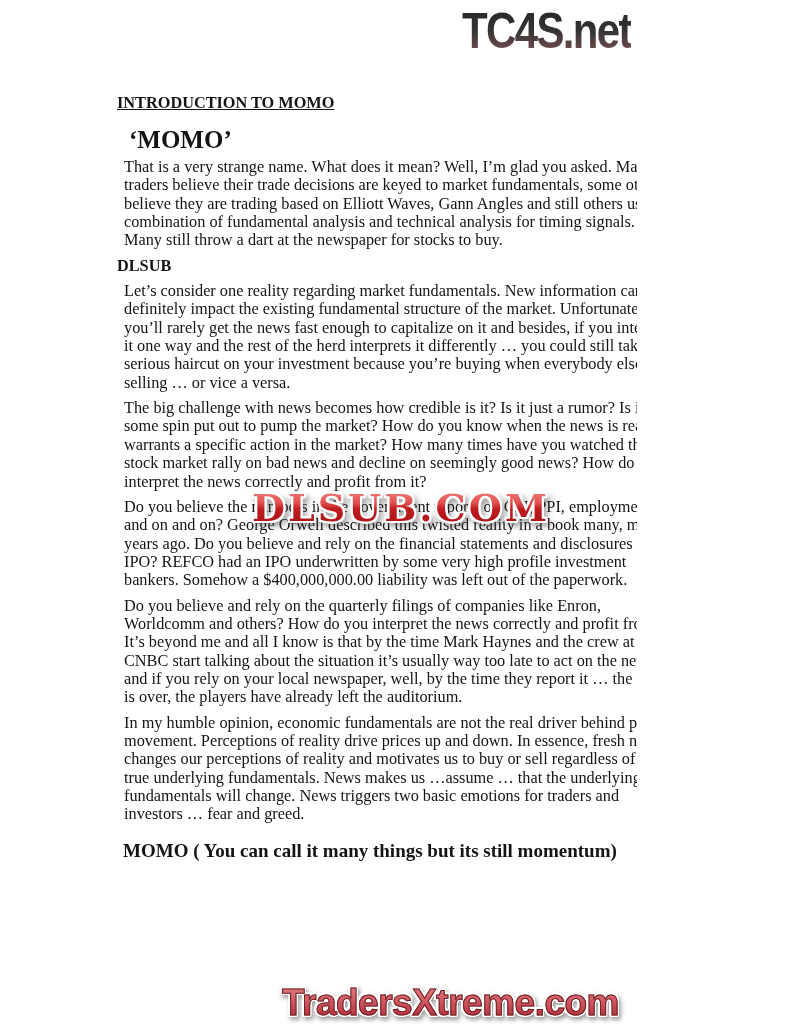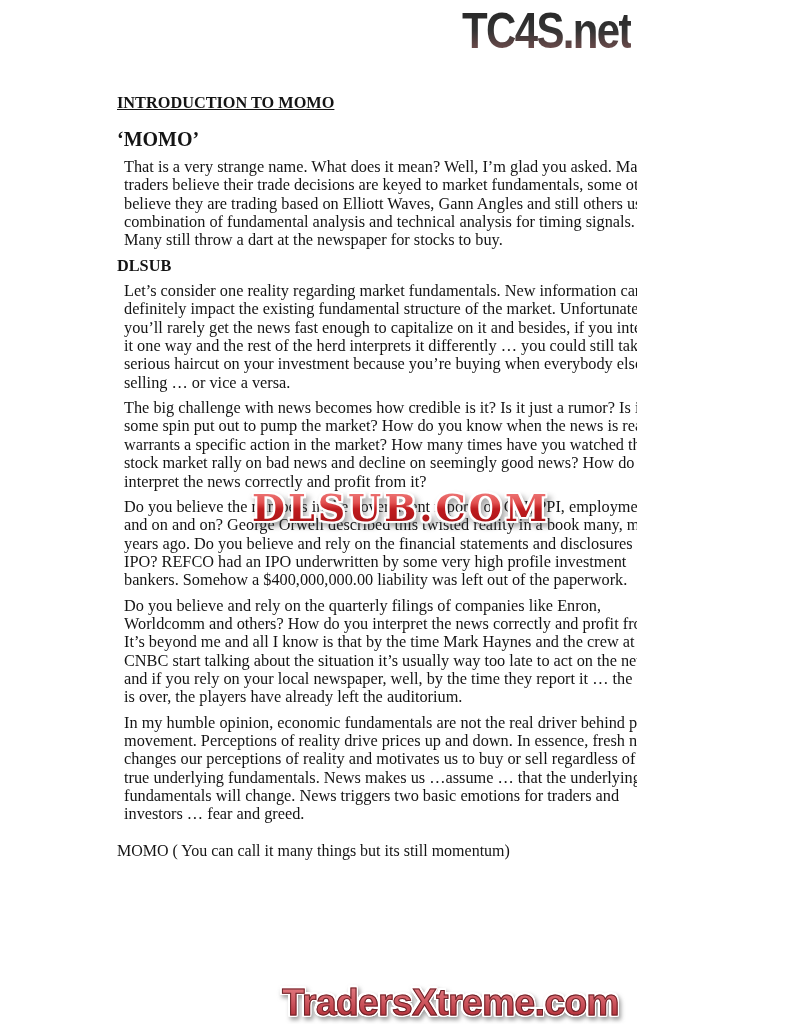--- a/index.html
+++ b/index.html
@@ -32,31 +32,31 @@
     font-size:16.3px;line-height:18.35px;
   }
   .doc-title{
     font-weight:bold;
     text-decoration:underline;
     font-size:16.3px;line-height:18px;
     margin:0 0 16px 0;
   }
   .h-momo{
     font-weight:bold;
-    font-size:20px;line-height:23px;
-    margin:0 0 1px 0;
+    font-size:25px;line-height:23px;
+    margin:0 0 1px 12px;
   }
   .content p{margin:7px;}
   .news-label{font-weight:bold;}
   .gap{margin-top:16px;}
   .gap-sm{margin-top:13px;}
   .h2-momo{
-    font-weight:normal;
-    font-size:16px;line-height:23px;
-    margin:15px 0 0 0;
+    font-weight:bold;
+    font-size:19px;line-height:23px;
+    margin:15px 0 0 6px;
   }
   .after-h2{margin-top:22px;}
   
   .watermark{
     position:absolute;left:252px;top:486px;
     font-family:"DejaVu Serif",serif;
     font-weight:bold;
     font-size:38px;line-height:44px;
     letter-spacing:3px;
     transform:scaleY(0.97);

